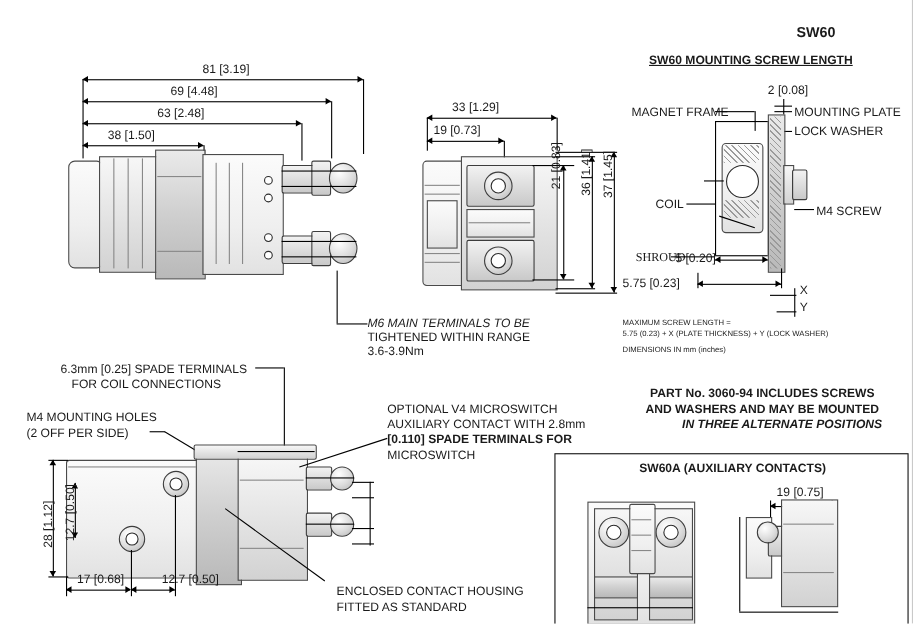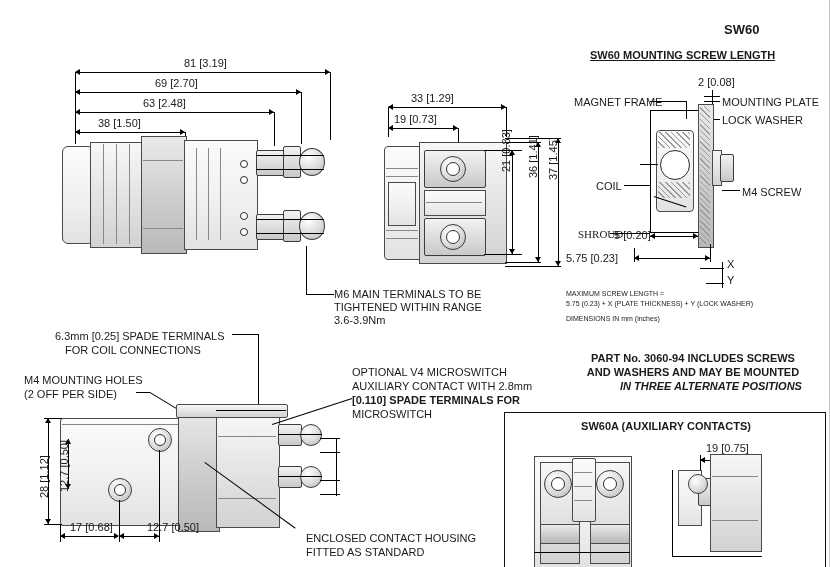--- a/index.html
+++ b/index.html
@@ -106,21 +106,21 @@
     <div class="tick arrL" style="left:75px; top:69px;"></div>
     <div class="tick arrR" style="left:325px; top:69px;"></div>
     <div class="ln vl" style="left:75px; top:72px; height:72px;"></div>
     <div class="ln vl" style="left:330px; top:72px; height:68px;"></div>
     <div class="lbl" style="left:168px; top:57px;margin-left:16px;">81 [3.19]</div>
 
     <div class="ln hl" style="left:75px; top:92px; width:226px;"></div>
     <div class="tick arrL" style="left:75px; top:89px;"></div>
     <div class="tick arrR" style="left:296px; top:89px;"></div>
     <div class="ln vl" style="left:301px; top:92px; height:52px;"></div>
-    <div class="lbl" style="left:155px; top:77px;">69 [2.70]</div>
+    <div class="lbl" style="left:155px; top:77px;">69 [4.48]</div>
 
     <div class="ln hl" style="left:75px; top:112px; width:199px;"></div>
     <div class="tick arrL" style="left:75px; top:109px;"></div>
     <div class="tick arrR" style="left:269px; top:109px;"></div>
     <div class="ln vl" style="left:274px; top:112px; height:34px;"></div>
     <div class="lbl" style="left:143px; top:97px;">63 [2.48]</div>
 
     <div class="ln hl" style="left:75px; top:132px; width:110px;"></div>
     <div class="tick arrL" style="left:75px; top:129px;"></div>
     <div class="tick arrR" style="left:180px; top:129px;"></div>
@@ -153,21 +153,21 @@
     <div class="ln hl" style="left:256px; top:169px; width:68px;"></div>
 
     <div class="term" style="left:256px; top:214px; width:28px; height:24px;"></div>
     <div class="term" style="left:283px; top:210px; width:16px; height:30px;"></div>
     <div class="bolt" style="left:299px; top:212px; width:24px; height:26px;"></div>
     <div class="ln hl" style="left:256px; top:219px; width:68px;"></div>
     <div class="ln hl" style="left:256px; top:233px; width:68px;"></div>
 
     <div class="ln" style="left:306px; top:246px; width:1px; height:48px;"></div>
     <div class="ln hl" style="left:306px; top:294px; width:28px;"></div>
-    <div class="lbl" style="left:334px; top:288px;">M6 MAIN TERMINALS TO BE</div>
+    <div class="lbl" style="left:334px; top:288px;font-style:italic;">M6 MAIN TERMINALS TO BE</div>
     <div class="lbl" style="left:334px; top:301px;">TIGHTENED WITHIN RANGE</div>
     <div class="lbl" style="left:334px; top:314px;">3.6-3.9Nm</div>
   </div>
 
   <div>
 
     <div class="ln hl" style="left:388px; top:107px; width:118px;"></div>
     <div class="tick arrL" style="left:388px; top:104px;"></div>
     <div class="tick arrR" style="left:501px; top:104px;"></div>
     <div class="ln vl" style="left:388px; top:107px; height:30px;"></div>

